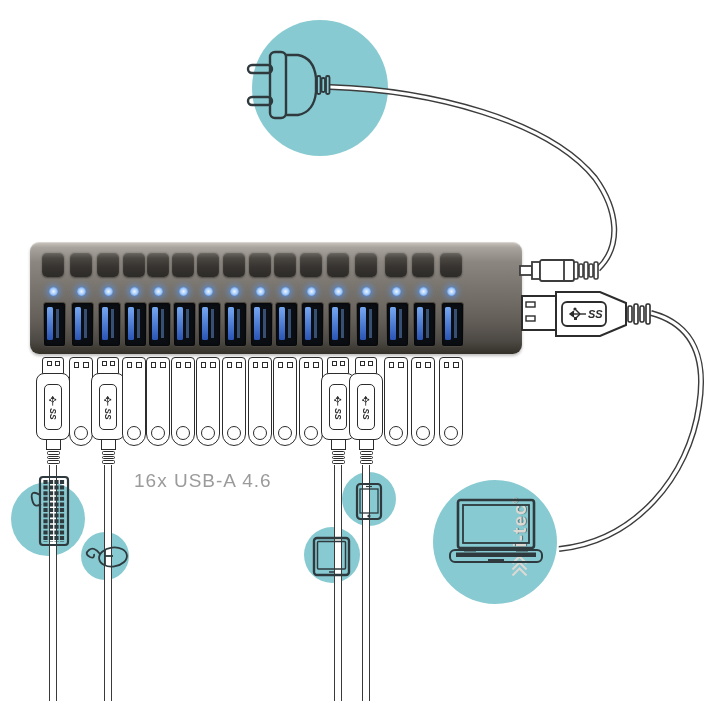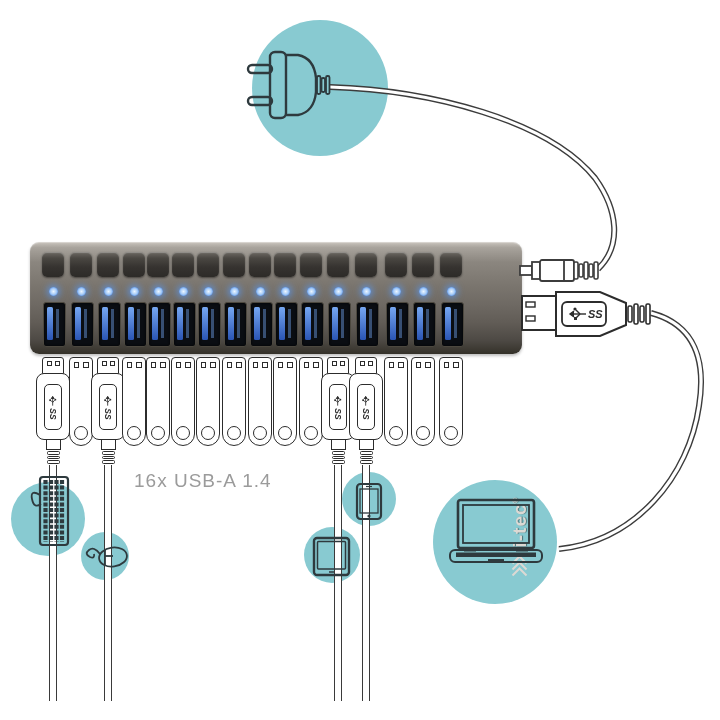--- a/index.html
+++ b/index.html
@@ -498,15 +498,15 @@
       <rect x="10" y="2" width="76" height="48" rx="2.5" stroke-width="2.6"></rect>
       <rect x="15" y="7" width="66" height="38" stroke-width="1.8"></rect>
       <rect x="16" y="50" width="12" height="3.5" fill="#2e3a3e" stroke="none"></rect>
       <rect x="68" y="50" width="12" height="3.5" fill="#2e3a3e" stroke="none"></rect>
       <rect x="2" y="52" width="92" height="12" rx="5" stroke-width="2"></rect>
       <rect x="8" y="54.5" width="80" height="4.5" fill="#2e3a3e" stroke="none"></rect>
       <rect x="40" y="61" width="16" height="2.5" fill="#2e3a3e" stroke="none"></rect>
     </g>
   </svg>
 
-  <div id="caption">16x USB-A 1.4</div>
+  <div id="caption">16x USB-A 4.6</div>
 
 </div>
 
 </body></html>

